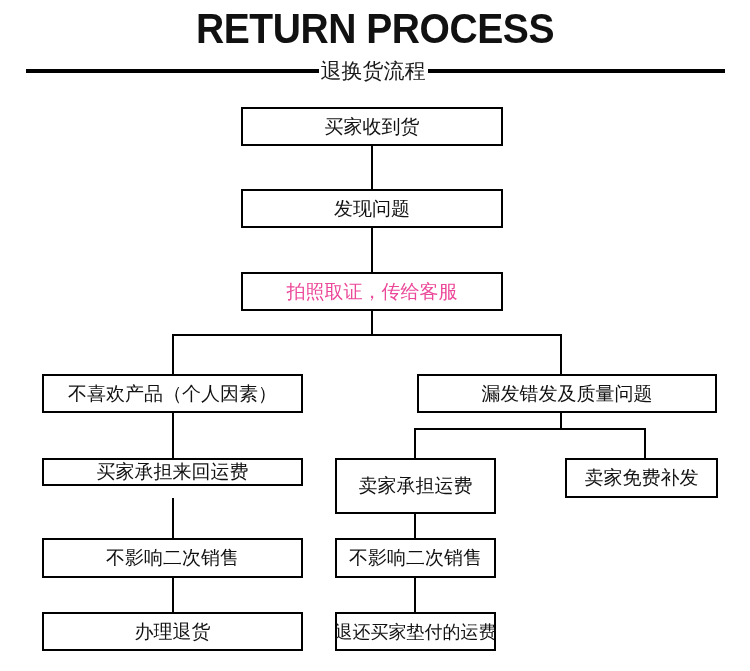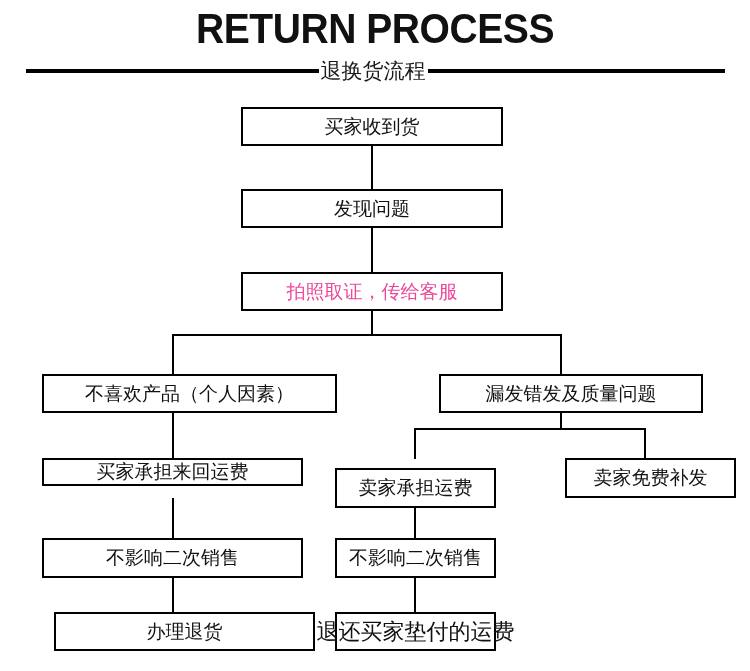--- a/index.html
+++ b/index.html
@@ -83,21 +83,21 @@
     background: #ffffff;
     display: flex;
     align-items: center;
     justify-content: center;
     font-size: 19px;
     color: #111111;
     white-space: nowrap;
     z-index: 2;
   }
   .node.red { color: #ec4899; }
-  .node.tight { font-size: 22px; }
+  .node.tight { font-size: 18px; }
 
   .conn {
     position: absolute;
     background: #000000;
     z-index: 1;
   }
   .conn.v { width: 2px; }
   .conn.h { height: 2px; }
 </style>
 </head>
@@ -135,32 +135,32 @@
 
     <div class="conn v" style="left:414px; top:498px; height:41px;"></div>
     <div class="conn v" style="left:414px; top:578px; height:35px;"></div>
 
     <div class="node" style="left:241px; top:189px; width:262px; height:39px;">发现问题</div>
 
     <div class="node" style="left:241px; top:107px; width:262px; height:39px;">买家收到货</div>
 
     <div class="node red" style="left:241px; top:272px; width:262px; height:39px;">拍照取证，传给客服</div>
 
-    <div class="node" style="left:42px; top:374px; width:295px; height:39px;">不喜欢产品（个人因素）</div>
+    <div class="node" style="left:42px; top:374px; width:261px; height:39px;">不喜欢产品（个人因素）</div>
 
-    <div class="node" style="left:439px; top:374px; width:264px; height:39px;">漏发错发及质量问题</div>
+    <div class="node" style="left:417px; top:374px; width:300px; height:39px;">漏发错发及质量问题</div>
 
     <div class="node" style="left:42px; top:458px; width:261px; height:28px;">买家承担来回运费</div>
 
-    <div class="node" style="left:335px; top:458px; width:161px; height:40px;margin-top:10px;">卖家承担运费</div>
+    <div class="node" style="left:335px; top:458px; width:161px; height:56px;">卖家承担运费</div>
 
-    <div class="node" style="left:565px; top:458px; width:171px; height:40px;">卖家免费补发</div>
+    <div class="node" style="left:565px; top:458px; width:153px; height:40px;">卖家免费补发</div>
 
     <div class="node" style="left:42px; top:538px; width:261px; height:40px;">不影响二次销售</div>
 
     <div class="node" style="left:335px; top:538px; width:161px; height:40px;">不影响二次销售</div>
 
-    <div class="node" style="left:54px; top:612px; width:261px; height:39px;">办理退货</div>
+    <div class="node" style="left:42px; top:612px; width:261px; height:39px;">办理退货</div>
 
     <div class="node tight" style="left:335px; top:612px; width:161px; height:39px;">退还买家垫付的运费</div>
 
   </div>
 </div>
 
 </body></html>

